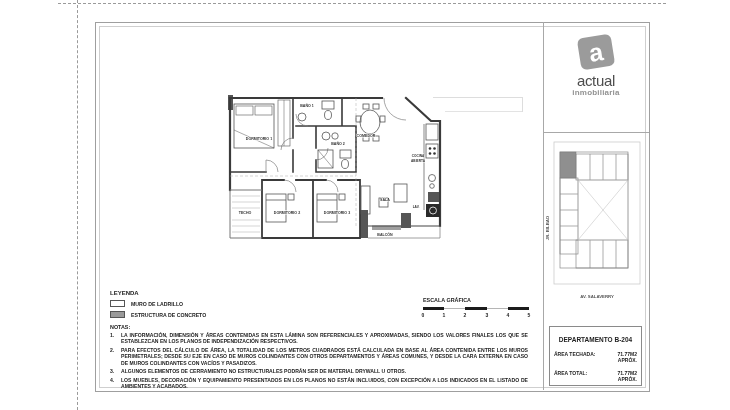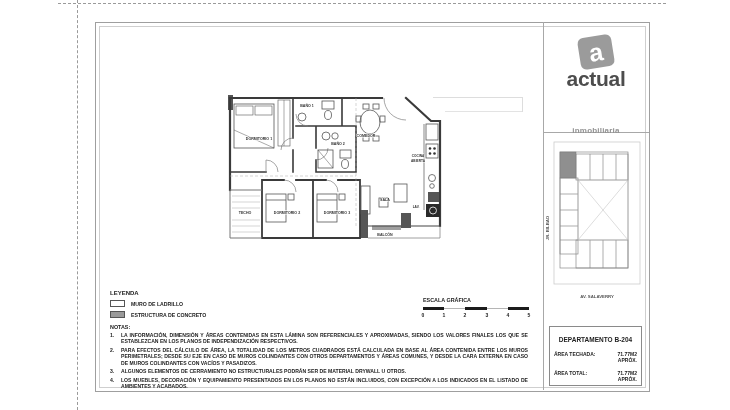--- a/index.html
+++ b/index.html
@@ -12,22 +12,22 @@
   
   .sheet-outer{left:95px;top:22px;width:553px;height:368px;border:1px solid #9f9f9f;}
   .sheet-inner{left:99px;top:26px;width:545px;height:360px;border:1px solid #cfcfcf;}
   .col-div{left:543px;top:22px;width:1px;height:368px;background:#a8a8a8;}
   .logo-div{left:543px;top:132px;width:106px;height:1px;background:#a8a8a8;}
   
   .logo-panel{left:545px;top:34px;width:102px;height:96px;text-align:center;}
   .logo-mark{width:34px;height:32px;margin:2px auto 0;background:#9b9b9b;border-radius:6px;
              transform:rotate(-9deg);display:flex;align-items:center;justify-content:center;}
   .logo-mark span{color:#fff;font-size:25px;font-weight:bold;line-height:1;}
-  .brand-name{font-size:21px;font-weight:bold;color:#4d4d4d;letter-spacing:-.3px;line-height:1;}
-  .brand-sub{font-size:8px;font-weight:bold;color:#929292;letter-spacing:.2px;line-height:1.2;margin-top:37px;}
+  .brand-name{margin-top:5px;font-size:15px;font-weight:normal;color:#4d4d4d;letter-spacing:-.3px;line-height:1;}
+  .brand-sub{font-size:8px;font-weight:bold;color:#929292;letter-spacing:.2px;line-height:1.2;}
   
   .title-block{left:549px;top:326px;width:91px;height:58px;border:1px solid #8a8a8a;}
   .tb-title{text-align:center;font-size:6.5px;font-weight:bold;margin-top:9px;}
   .tb-rows{margin:8px 4px 0;}
   .tb-row{display:flex;font-size:5px;font-weight:bold;margin-bottom:7px;}
   .tb-label{width:46px;}
   .tb-value{flex:1;text-align:right;}
   
   .legend{left:110px;top:290px;width:300px;}
   .legend-title{font-size:6px;font-weight:bold;}

